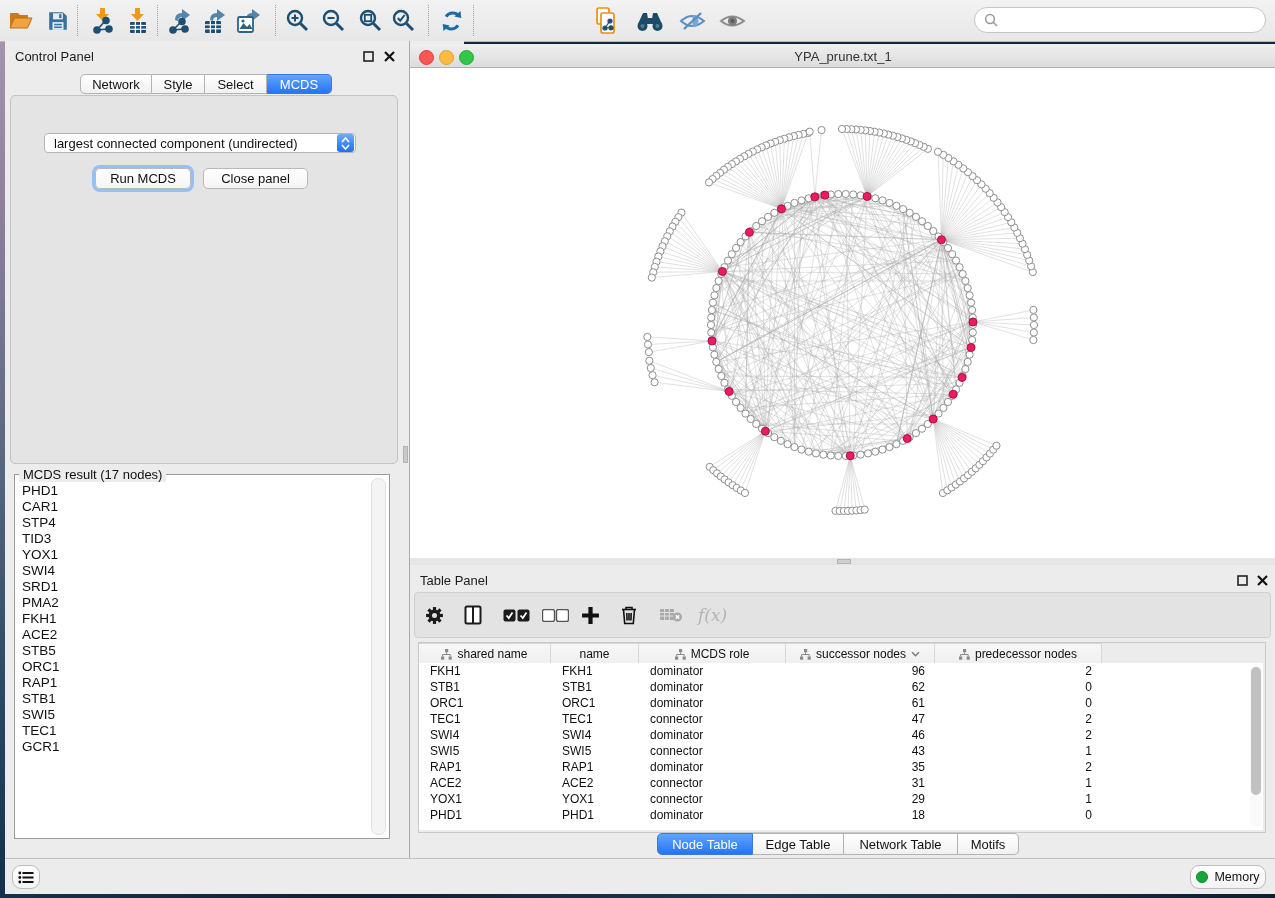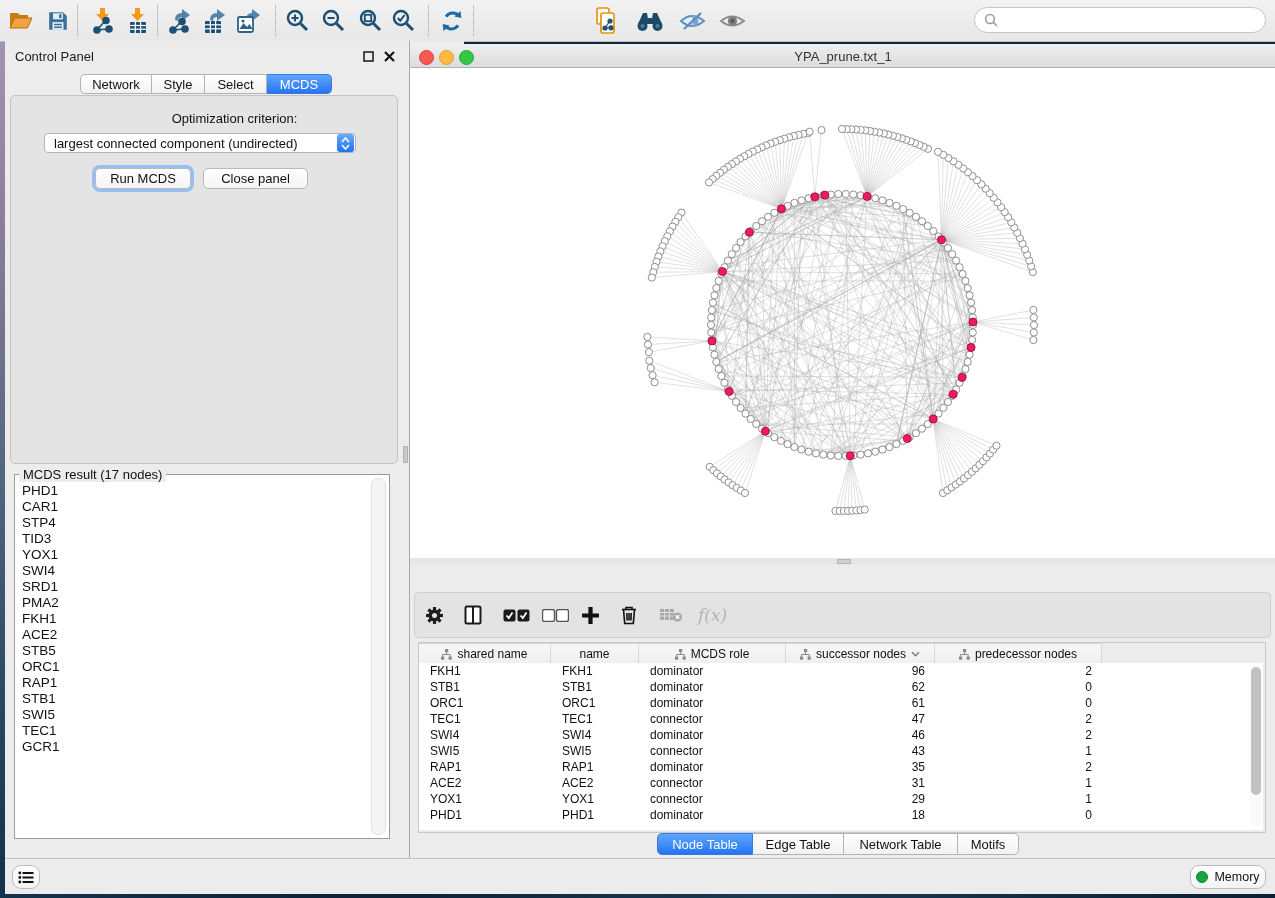--- a/index.html
+++ b/index.html
@@ -272,21 +272,20 @@
             </svg>
           </span>
       </div>
       <div class="segbar" style="left:75px;top:33px;height:20px">
         <span class="seg" style="width:70px">Network</span>
         <span class="seg" style="width:52px">Style</span>
         <span class="seg" style="width:61px">Select</span>
         <span class="seg active" style="width:64px">MCDS</span>
       </div>
       <div class="cbody"></div>
-      <div class="opt-label">Optimization criterion:</div>
       <div class="selectbox">
         <span class="val">largest connected component (undirected)</span>
         <span class="stepper">
           <svg width="9" height="6" viewBox="0 0 9 6">
               <path d="M1 5 L4.5 1 L8 5" fill="none" stroke="#fff" stroke-width="1.6"></path>
             </svg>
           <svg width="9" height="6" viewBox="0 0 9 6">
               <path d="M1 1 L4.5 5 L8 1" fill="none" stroke="#fff" stroke-width="1.6"></path>
             </svg>
         </span>
@@ -1031,20 +1030,36 @@
               <circle cx="339.36901166456227" cy="164.36901166456227" r="4" fill="#ee1b63" stroke="#ab0f49" stroke-width="1"></circle>
             </g>
           </svg>
       </div>
     </div>
     <div class="hsplit">
         <span class="grab"></span>
       </div>
 
     <div class="tpanel">
+      <div class="panel-head">
+        <span class="ttl">Table Panel</span>
+        <span class="wicon" style="left:825px">
+            <svg width="11" height="11">
+              <rect x="1" y="1" width="9" height="9" fill="none" stroke="#222" stroke-width="1.6"></rect>
+            </svg>
+          </span>
+        <span class="wicon" style="left:845px">
+            <svg width="11" height="11">
+              <g stroke="#111" stroke-width="2.2">
+                <line x1="1" y1="1" x2="10" y2="10"></line>
+                <line x1="10" y1="1" x2="1" y2="10"></line>
+              </g>
+            </svg>
+          </span>
+      </div>
       <div class="ttoolbar">
         <span class="tt-btn">
           <svg width="19" height="19" viewBox="0 0 18 18">
               <g stroke="#1c1c1c" stroke-width="3">
                 <line x1="9" y1="1" x2="9" y2="17"></line>
                 <line x1="1" y1="9" x2="17" y2="9"></line>
                 <line x1="3.3" y1="3.3" x2="14.7" y2="14.7"></line>
                 <line x1="14.7" y1="3.3" x2="3.3" y2="14.7"></line>
               </g>
               <circle cx="9" cy="9" r="5.6" fill="#1c1c1c"></circle>

